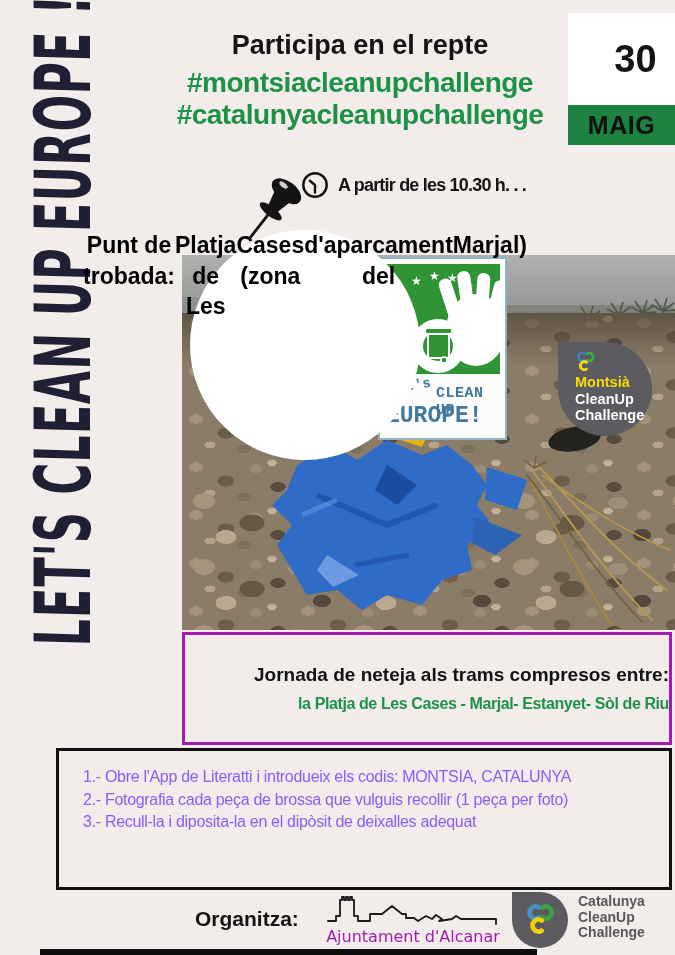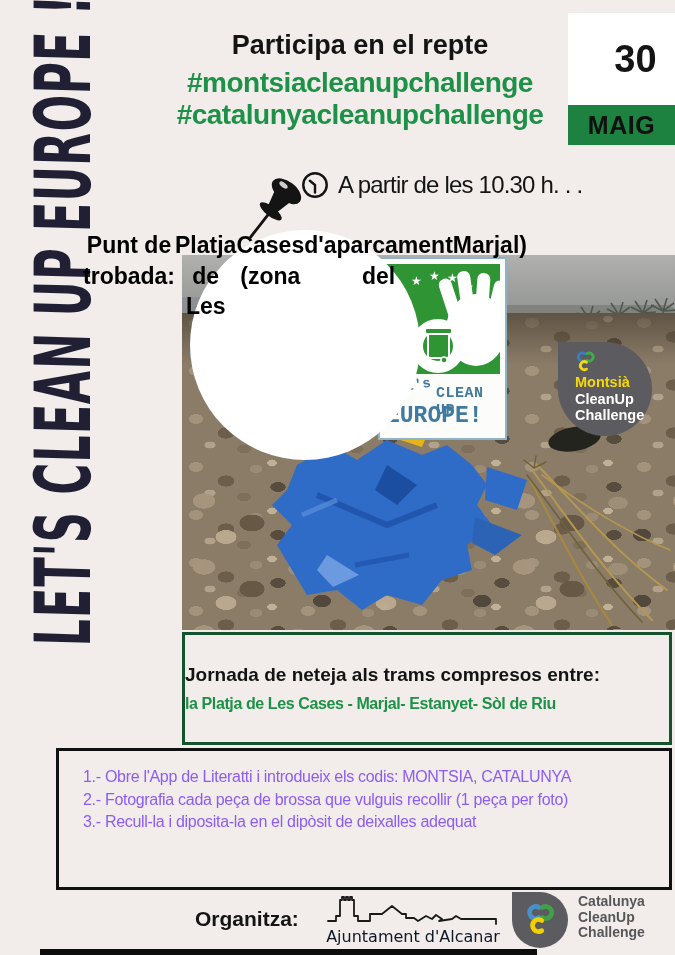--- a/index.html
+++ b/index.html
@@ -26,21 +26,21 @@
   
   .calendar{position:absolute;left:568px;top:13px;width:107px;}
   .cal-day{background:#fff;height:92px;line-height:92px;text-align:center;
     font-size:38px;font-weight:800;padding-left:28px;}
   .cal-month{background:var(--month-bg);height:40px;line-height:40px;text-align:center;
     font-size:25px;font-weight:800;color:#101010;letter-spacing:.5px;}
 
   
   .schedule{position:absolute;left:300px;top:170px;display:flex;align-items:center;gap:8px;}
   .clock{width:30px;height:30px;}
-  .schedule span{font-size:24px;font-weight:400;letter-spacing:-0.8px;white-space:nowrap;}
+  .schedule span{font-size:18px;font-weight:700;letter-spacing:-0.8px;white-space:nowrap;}
 
   .pin{position:absolute;left:233px;top:172px;width:80px;height:85px;z-index:6;}
 
   
   .photo{position:absolute;left:182px;top:255px;width:493px;height:375px;overflow:hidden;z-index:1;}
   .sky{position:absolute;left:0;top:0;width:100%;height:60px;
     background:linear-gradient(#b0b0ae,#939593);}
   .sea{position:absolute;left:0;top:42px;width:170px;height:72px;
     background:linear-gradient(#8f9294,#7b7f81);}
   .treeline{position:absolute;left:150px;top:50px;width:343px;height:16px;
@@ -108,36 +108,36 @@
   
   .montsia{position:absolute;left:558px;top:342px;width:94px;height:94px;
     background:var(--badge-gray);border-radius:0 48px 48px 48px;z-index:2;}
   .cc-arcs{position:absolute;}
   .montsia .cc-arcs{left:16px;top:8px;width:24px;height:24px;}
   .m1{position:absolute;left:17px;top:32px;font-size:14.5px;font-weight:800;color:var(--badge-yellow);}
   .m2{position:absolute;left:17px;top:49px;font-size:14.5px;font-weight:800;color:#fff;}
   .m3{position:absolute;left:17px;top:65px;font-size:14.5px;font-weight:800;color:#fff;}
 
   
-  .jornada{position:absolute;left:182px;top:632px;width:490px;height:113px;border:3px solid #14532d;
+  .jornada{position:absolute;left:182px;top:632px;width:490px;height:113px;border:3px solid #a21caf;
     box-sizing:border-box;display:flex;flex-direction:column;justify-content:center;
-    align-items:flex-start;gap:9px;text-align:center;}
+    align-items:flex-end;gap:9px;text-align:center;}
   .j1{font-size:19px;font-weight:800;color:#131313;}
   .j2{font-size:16px;font-weight:800;color:var(--green);letter-spacing:-0.4px;white-space:nowrap;}
 
   
   .steps{position:absolute;left:56px;top:748px;width:616px;height:142px;border:3px solid #111;
     box-sizing:border-box;padding:15px 8px 8px 24px;}
   .step{font-size:16px;font-weight:400;line-height:1.42;letter-spacing:-0.3px;color:#8b5cf6;}
 
   
   .org-label{position:absolute;left:195px;top:907px;font-size:21px;font-weight:800;}
   .skyline{position:absolute;left:322px;top:891px;width:182px;height:36px;}
   .aj-name{position:absolute;left:315px;top:927px;width:196px;text-align:center;
-    font-family:"DejaVu Sans",sans-serif;font-size:16px;color:#0f172a;}
+    font-family:"DejaVu Sans",sans-serif;font-size:16px;color:#a21caf;}
   .cat-drop{position:absolute;left:512px;top:892px;width:56px;height:56px;
     background:var(--badge-gray);border-radius:0 28px 28px 28px;}
   .cat-drop .cc-arcs{left:11px;top:10px;width:36px;height:36px;}
   .cat-text{position:absolute;left:578px;top:894px;font-size:14px;font-weight:800;
     color:#57575a;line-height:15.5px;}
   .bottom-bar{position:absolute;left:40px;top:949px;width:497px;height:6px;background:#0d0d0d;}
 </style>
 </head>
 <body>
 

